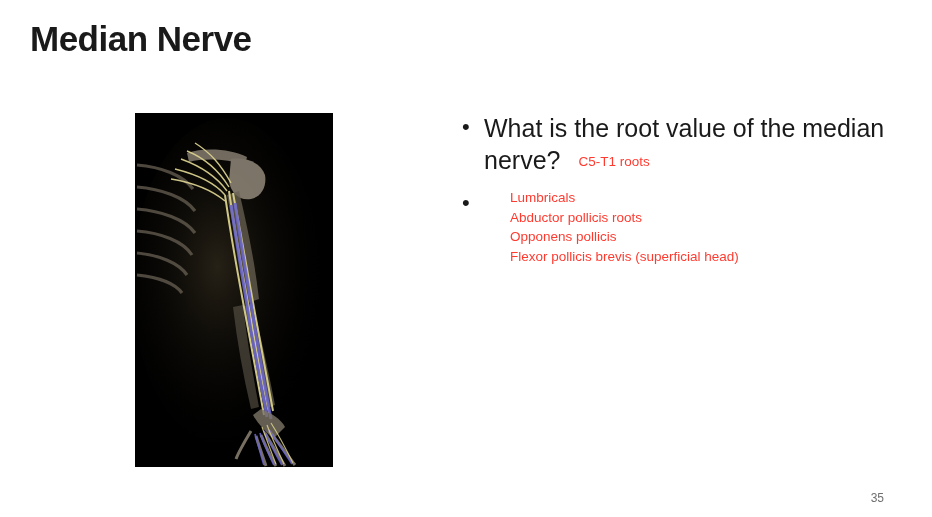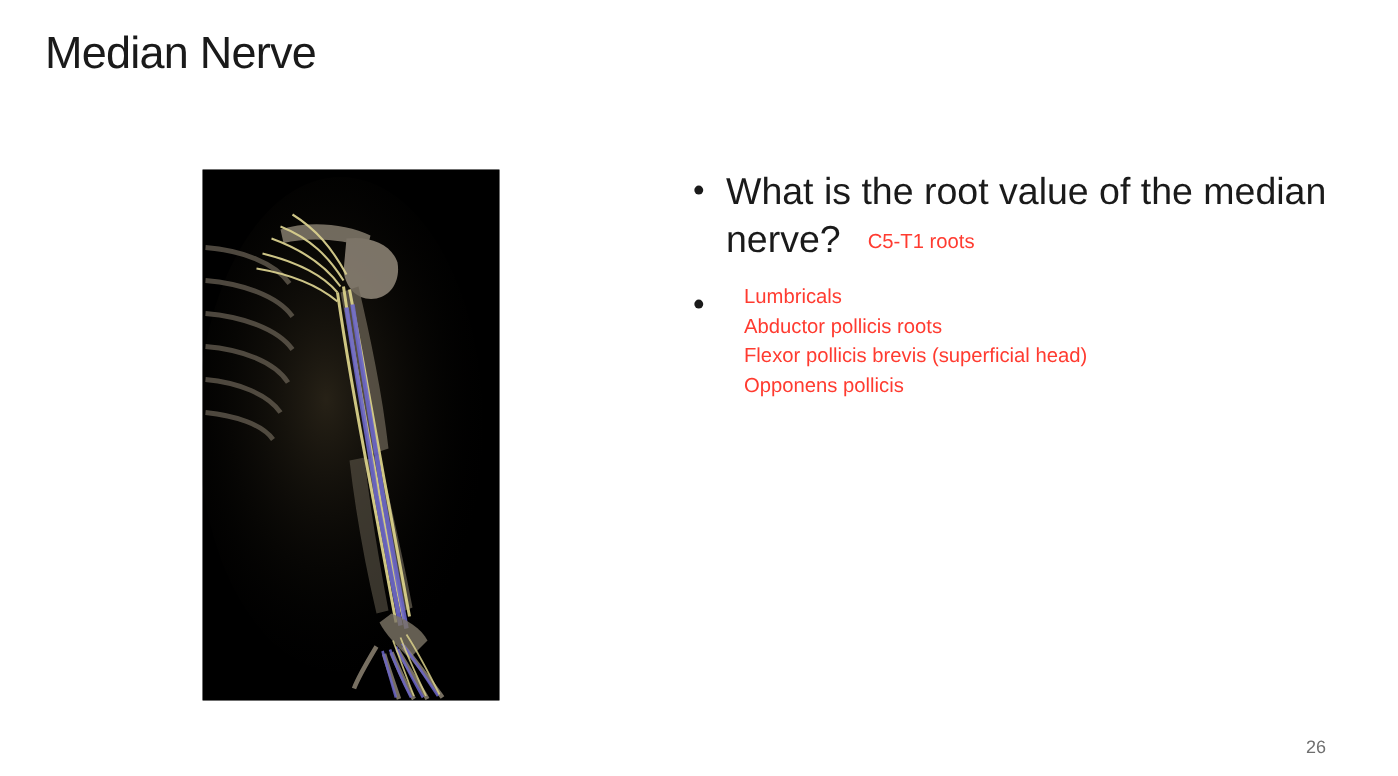--- a/index.html
+++ b/index.html
@@ -18,22 +18,22 @@
     position: relative;
     width: 932px;
     height: 517px;
     background: #ffffff;
     overflow: hidden;
   }
   .slide-title {
     position: absolute;
     left: 30px;
     top: 18px;
-    font-size: 30px;
-    font-weight: 400;
+    font-size: 35px;
+    font-weight: 700;
     color: #1a1a1a;
     letter-spacing: -0.5px;
     line-height: 1.2;
   }
 
   
   .figure {
     position: absolute;
     left: 135px;
     top: 113px;
@@ -74,21 +74,21 @@
   }
   .inline-answer {
     color: #ff3b30;
     font-size: 13.5px;
     margin-left: 18px;
     white-space: nowrap;
     vertical-align: 3px;
     text-align: right;
   }
   .answer-list {
-    margin: 8px 0 0 12px;
+    margin: 8px 0 0 26px;
     color: #ff3b30;
     font-size: 13.5px;
     line-height: 1.45;
   }
   .answer-list div {
     white-space: nowrap;
   }
 
   .page-number {
     position: absolute;
@@ -182,22 +182,22 @@
     <div class="bullet">
       <span class="dot">•</span>
       <span class="bullet-text">What is the root value of the median nerve?</span><span class="inline-answer">C5-T1 roots</span>
     </div>
 
     <div class="bullet">
       <span class="dot">•</span>
       <div class="answer-list">
         <div>Lumbricals</div>
         <div>Abductor pollicis roots</div>
+        <div>Opponens pollicis</div>
         <div>Flexor pollicis brevis (superficial head)</div>
-        <div>Opponens pollicis</div>
       </div>
     </div>
 
   </div>
 
-  <div class="page-number">26</div>
+  <div class="page-number">35</div>
 
 </div>
 
 </body></html>

